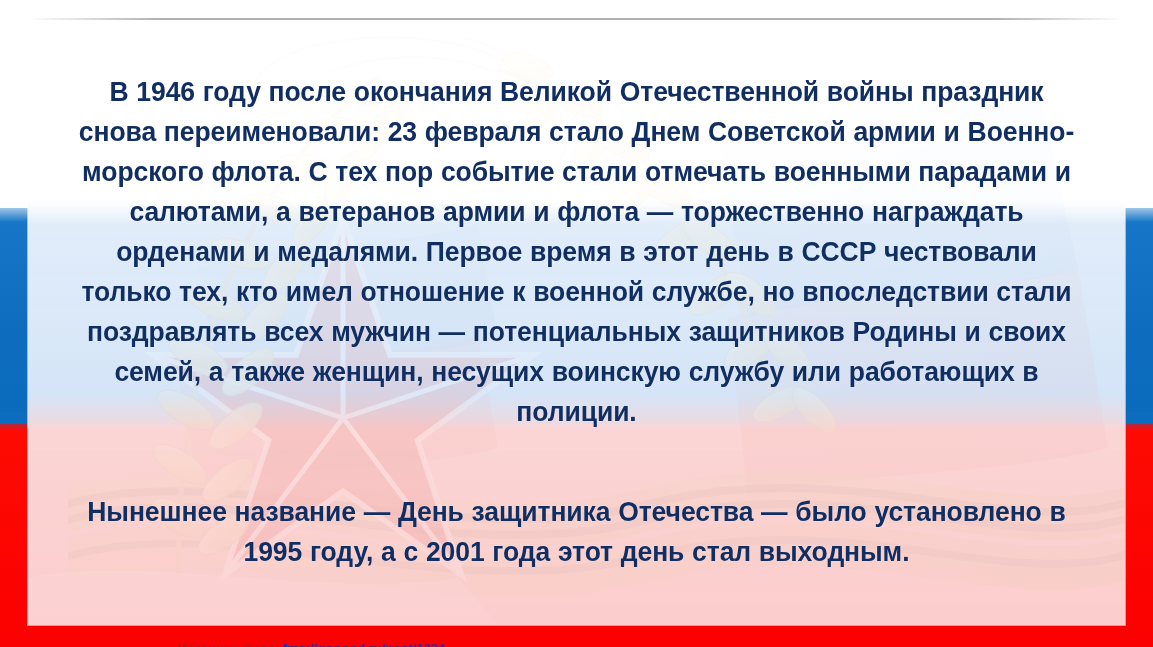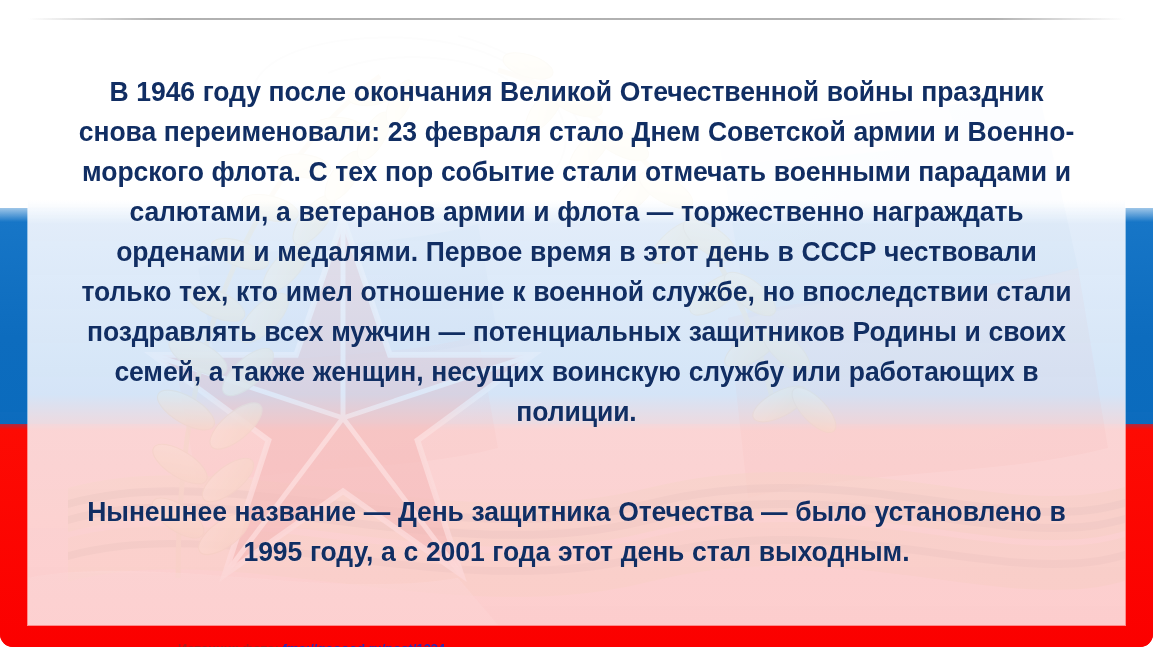--- a/index.html
+++ b/index.html
@@ -9,21 +9,20 @@
     -webkit-font-smoothing:antialiased;
   }
 
   
   .slide{
     position:relative;
     width:1153px;
     height:647px;
     overflow:hidden;
     background:#ffffff;
-    border-radius:13px;
   }
 
   
   .flag-bg{
     position:absolute;
     inset:0;
     background:
       linear-gradient(to bottom,
         #ffffff 0px,   #ffffff 205px,
         #1b75bc 224px, #0f6fc0 420px,

